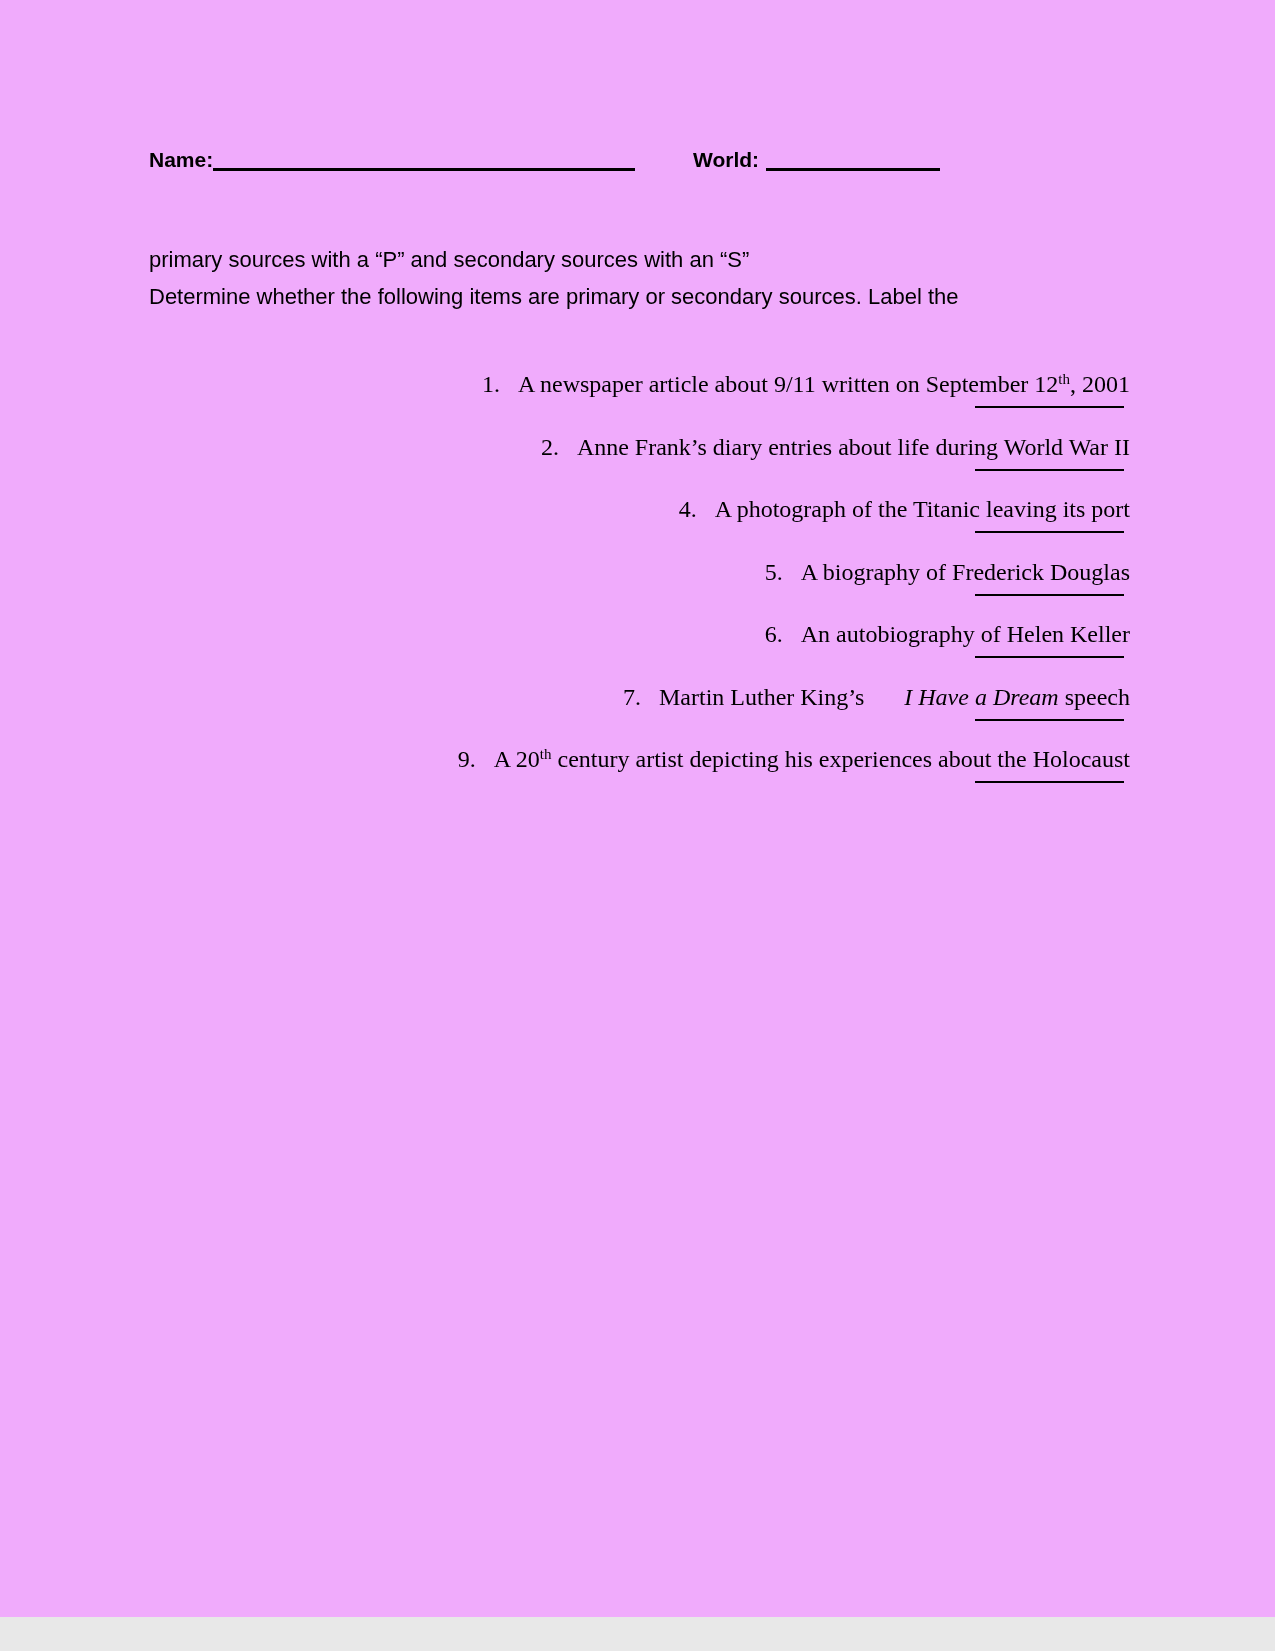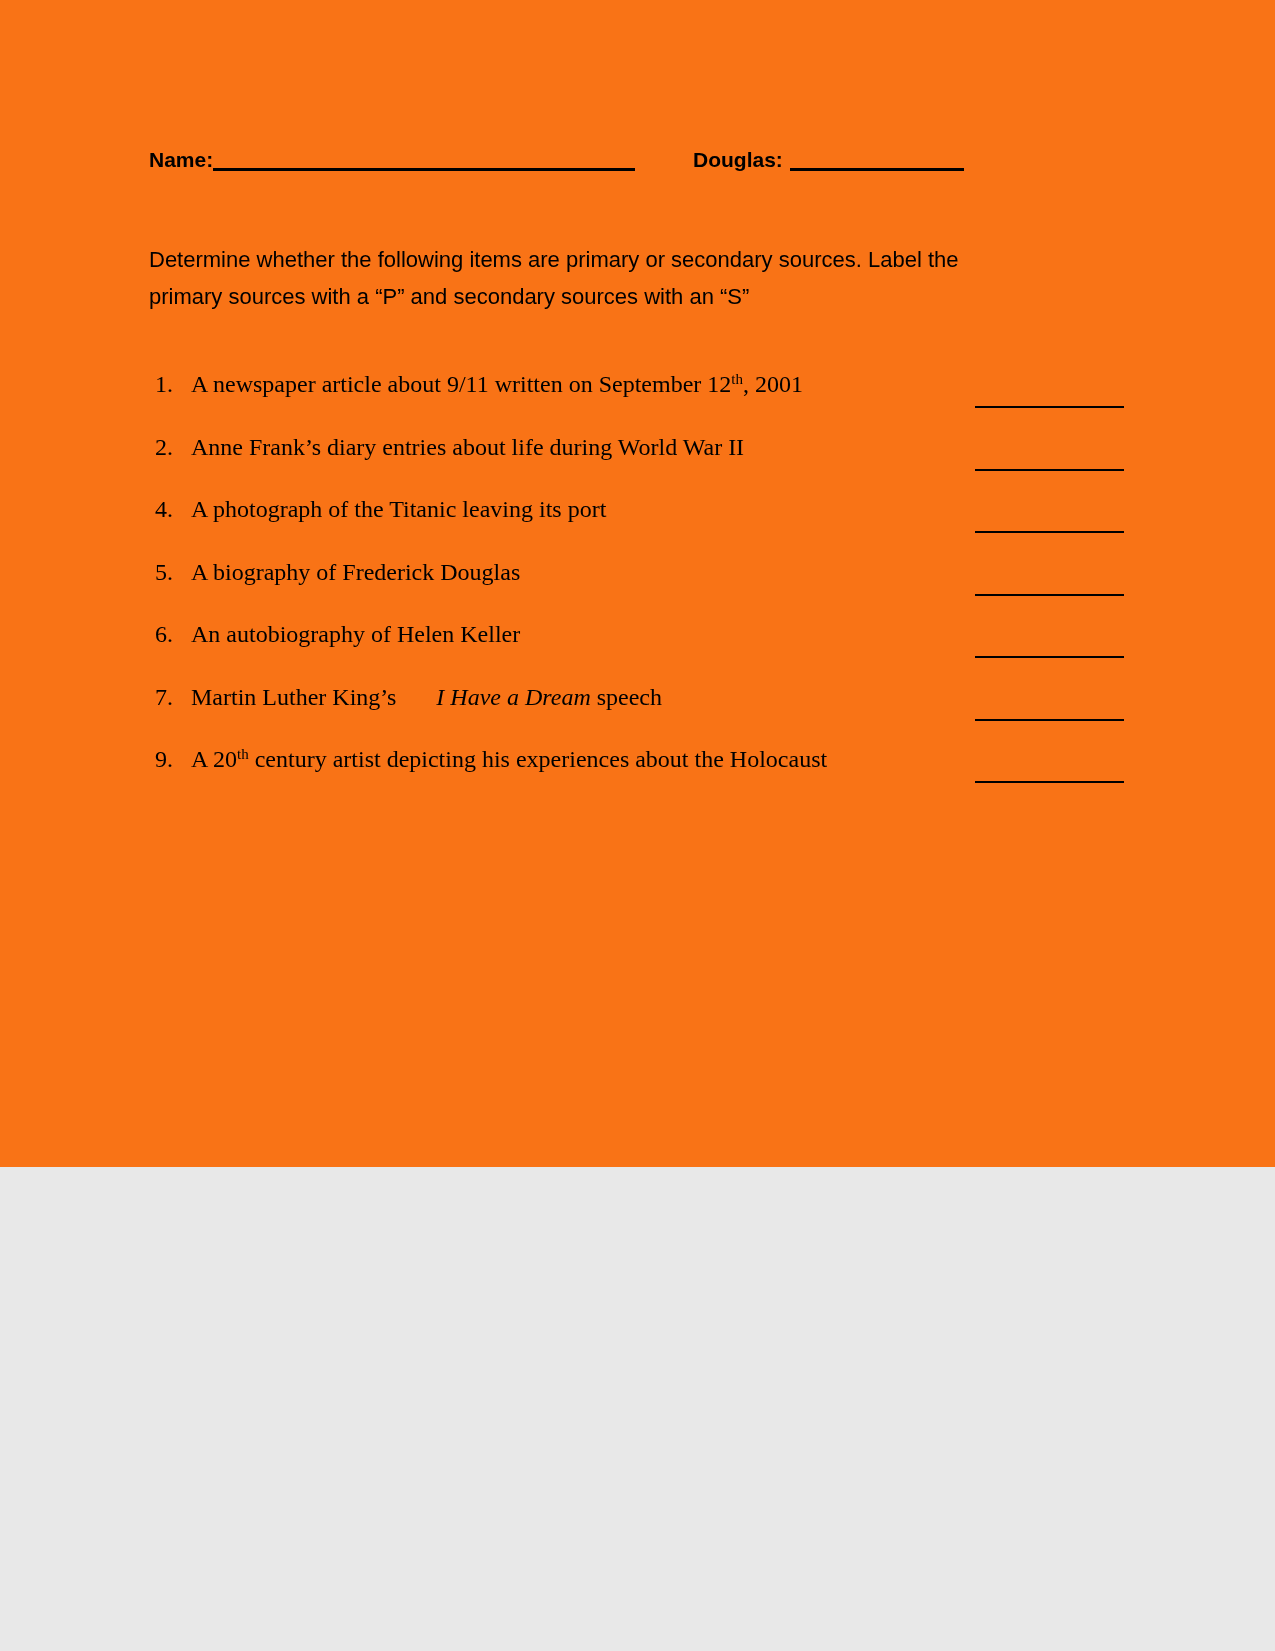--- a/index.html
+++ b/index.html
@@ -1,21 +1,21 @@
 <!DOCTYPE html>
 <html><head>
 <meta charset="utf-8">
 <style>
   html, body { margin: 0; padding: 0; background: #e8e8e8; }
   .page {
     position: relative;
     width: 1275px;
-    height: 1167px;
+    height: 1617px;
     margin: 0 auto;
-    background: #f97316;
+    background: #f0abfc;
     color: #000000;
     overflow: hidden;
   }
 
   
   .hdr-group {
     position: absolute;
     top: 148px;
     font-family: "Liberation Sans", sans-serif;
     font-weight: bold;
@@ -46,20 +46,21 @@
   }
 
   
   .source-list {
     position: absolute;
     left: 155px;
     top: 353px;
     width: 975px;
     font-family: "Liberation Serif", serif;
     font-size: 24px;
+    text-align: right;
   }
   .item-row {
     position: relative;
     height: 62.5px;
     line-height: 62.5px;
     white-space: nowrap;
   }
   .item-num { margin-right: 18px; }
   .sup {
     font-size: 15px;
@@ -80,26 +81,26 @@
 </head>
 <body>
 
 <div class="page">
 
   <div class="hdr-group hdr-name">
     <span>Name:</span><span class="fill-line name-line"></span>
   </div>
 
   <div class="hdr-group hdr-period">
-    <span>Douglas:</span><span class="fill-line period-line"></span>
+    <span>World:</span><span class="fill-line period-line"></span>
   </div>
 
   <div class="instructions">
+    <div>primary sources with a “P” and secondary sources with an “S”</div>
     <div>Determine whether the following items are primary or secondary sources. Label the</div>
-    <div>primary sources with a “P” and secondary sources with an “S”</div>
   </div>
 
   <div class="source-list">
       <div class="item-row"><span class="item-num">1.</span><span class="item-text"><span>A newspaper article about 9/11 written on September 12</span><span class="sup">th</span><span>, 2001</span></span><span class="answer-blank"></span></div>
       <div class="item-row"><span class="item-num">2.</span><span class="item-text"><span>Anne Frank’s diary entries about life during World War II</span></span><span class="answer-blank"></span></div>
       <div class="item-row"><span class="item-num">4.</span><span class="item-text"><span>A photograph of the Titanic leaving its port</span></span><span class="answer-blank"></span></div>
       <div class="item-row"><span class="item-num">5.</span><span class="item-text"><span>A biography of Frederick Douglas</span></span><span class="answer-blank"></span></div>
       <div class="item-row"><span class="item-num">6.</span><span class="item-text"><span>An autobiography of Helen Keller</span></span><span class="answer-blank"></span></div>
       <div class="item-row"><span class="item-num">7.</span><span class="item-text"><span>Martin Luther King’s </span><span class="ital">I Have a Dream</span><span> speech</span></span><span class="answer-blank"></span></div>
       <div class="item-row"><span class="item-num">9.</span><span class="item-text"><span>A 20</span><span class="sup">th</span><span> century artist depicting his experiences about the Holocaust</span></span><span class="answer-blank"></span></div>

